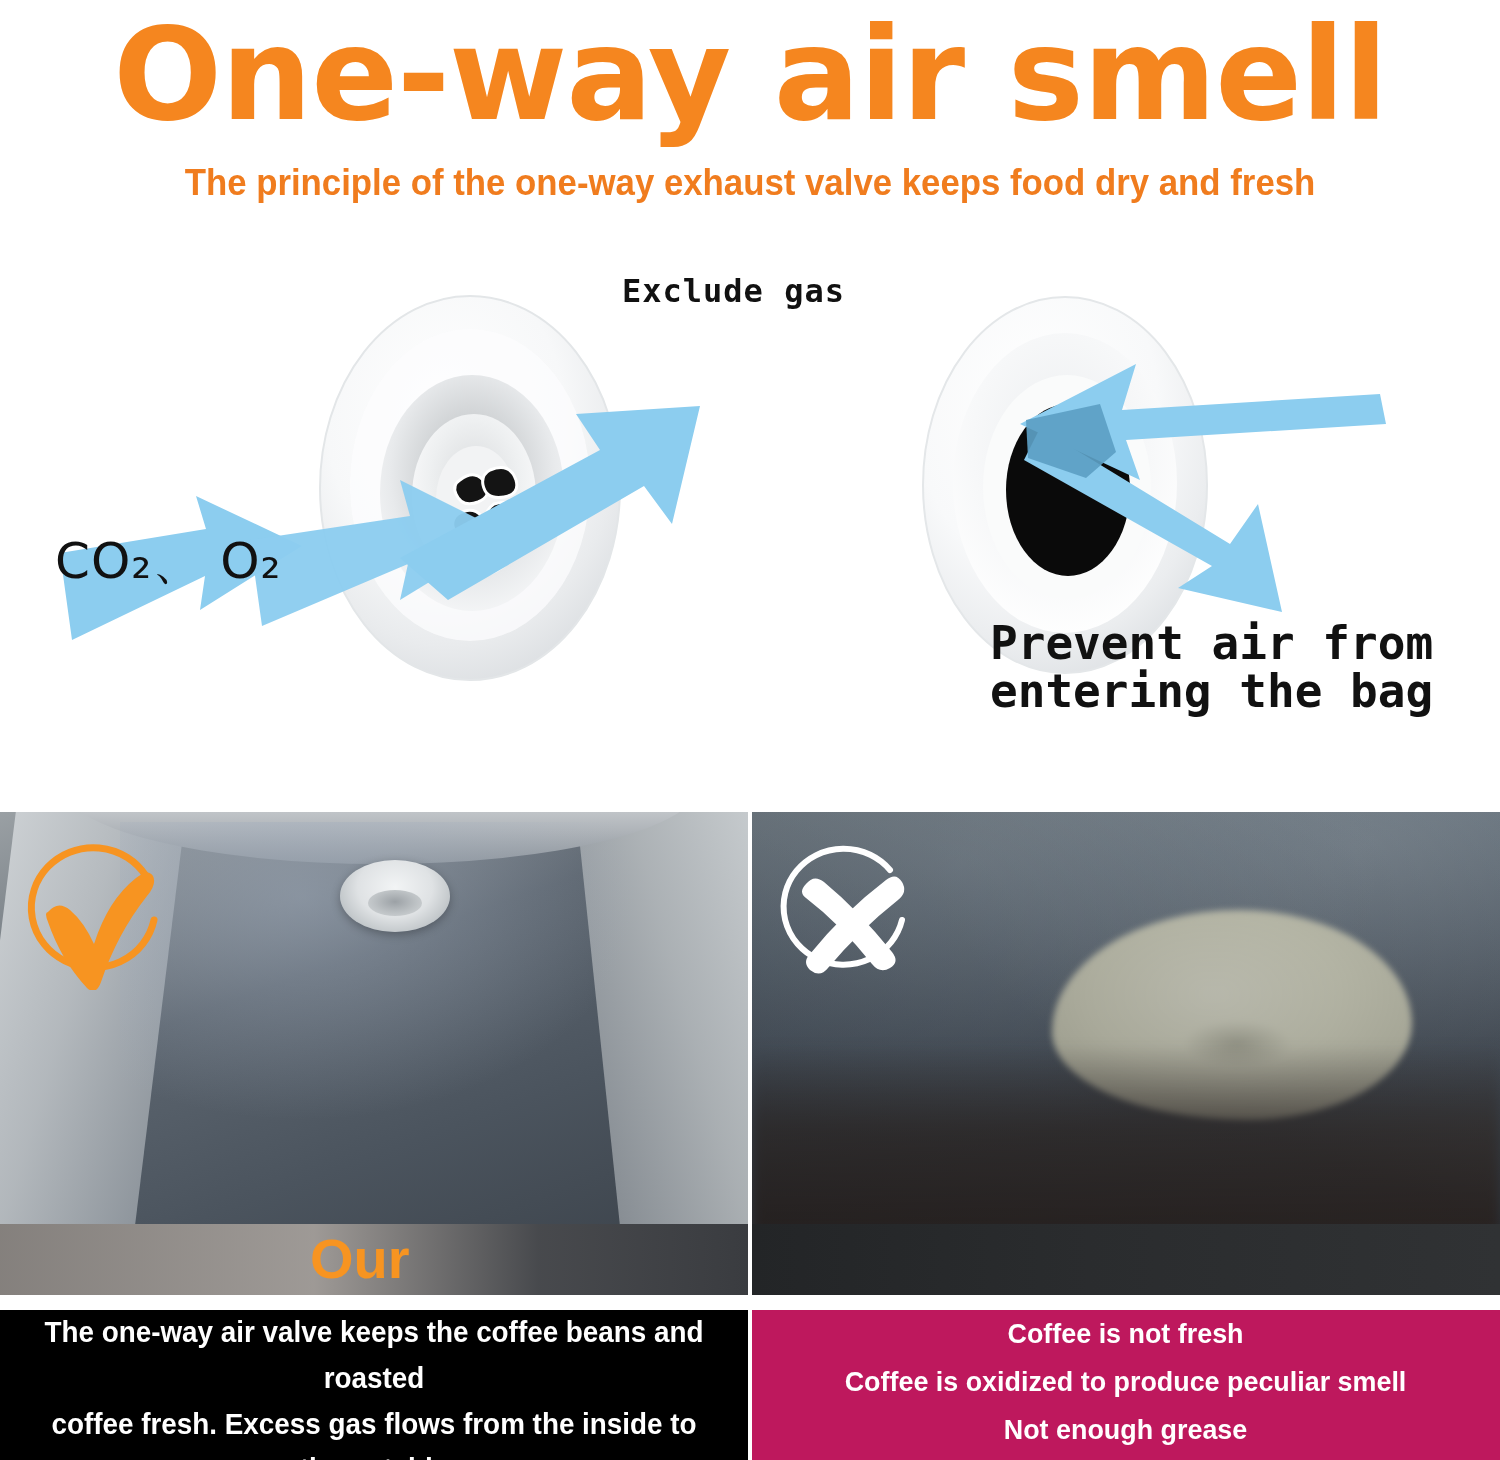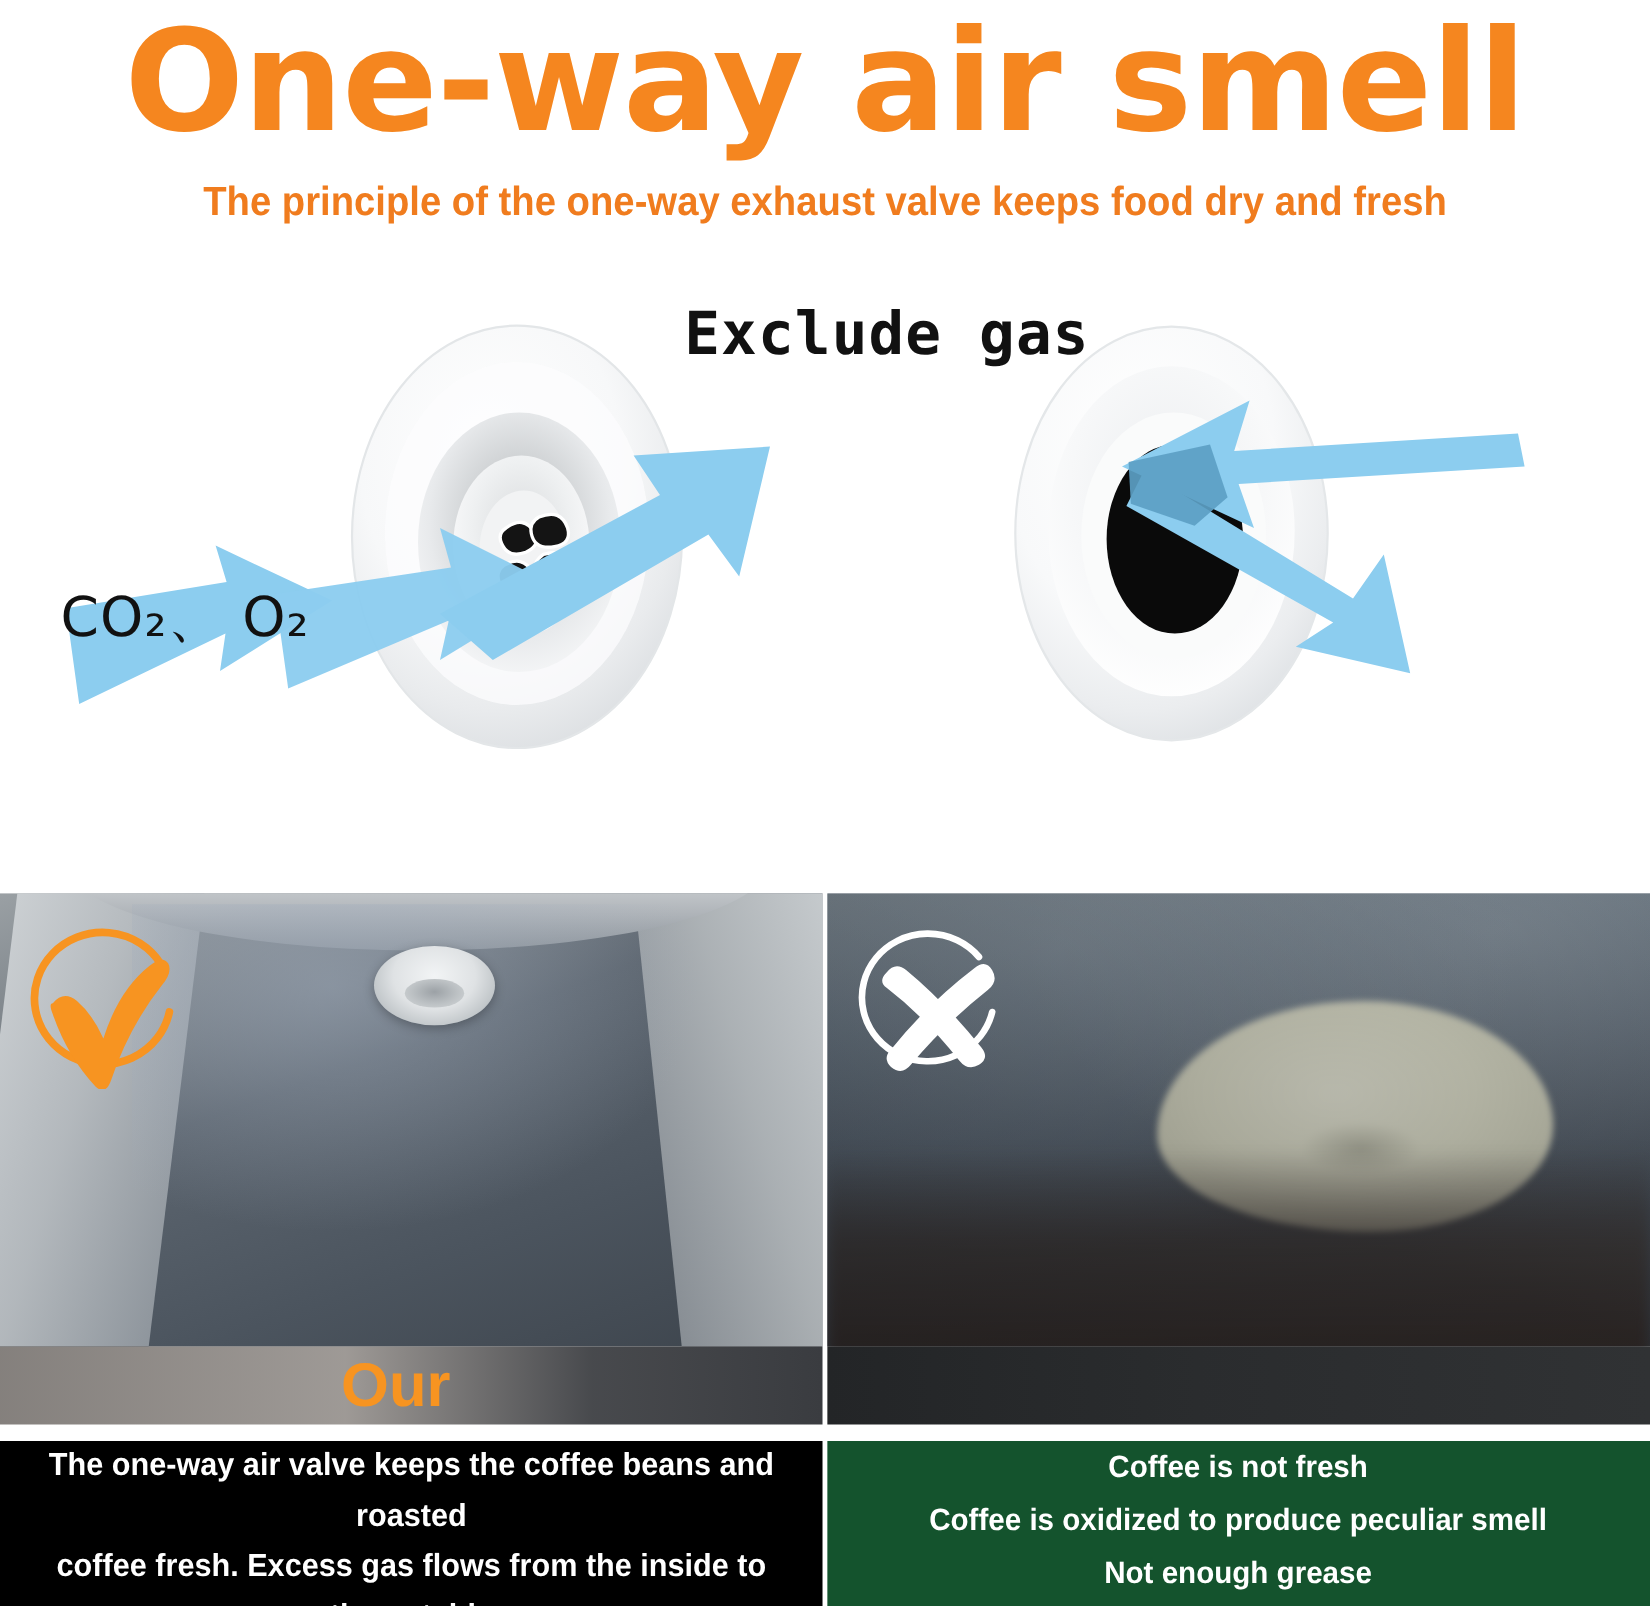--- a/index.html
+++ b/index.html
@@ -33,21 +33,21 @@
   .valve-left  { left:290px; top:60px;  width:360px; height:400px; }
   .valve-right { left:905px; top:62px;  width:330px; height:390px; }
 
   .arrows-svg { position:absolute; left:0; top:0; width:1500px; height:584px; pointer-events:none; }
 
   .diag-label {
     position:absolute;
     font-family:"DejaVu Sans Mono","Liberation Mono", monospace;
     color:#111111; font-weight:600; white-space:nowrap;
   }
-  .label-exclude { left:622px; top:44px; font-size:54px; letter-spacing:1px; }
+  .label-exclude { left:622px; top:44px; font-size:32px; letter-spacing:1px; }
   .label-gases   { left:55px;  top:300px; font-size:50px; font-weight:400;
                    font-family:"DejaVu Sans","Liberation Sans", sans-serif; letter-spacing:1px; }
   .label-prevent {
     left:990px; top:392px; font-size:46px; line-height:1.04;
     text-align:left; letter-spacing:0px;
   }
 
   
   .compare { position:absolute; left:0; top:812px; width:1500px; height:648px; }
   .panel { position:absolute; top:0; height:648px; overflow:hidden; }
@@ -169,21 +169,21 @@
   }
   .brand-our    { left:310px; }
 
   
   .caption {
     position:absolute; left:0; top:498px; width:100%; height:150px;
     display:flex; align-items:flex-start; justify-content:center;
     padding:0 30px;
   }
   .caption-our    { background:#000000; }
-  .caption-others { background:#14532d; }
+  .caption-others { background:#be185d; }
   .caption p {
     font-family:"Liberation Sans Narrow","Liberation Sans", sans-serif;
     color:#ffffff; font-weight:700; text-align:center;
     font-size:29px; line-height:1.58;
     transform:scaleX(0.96); transform-origin:center;
   }
   .caption-others p { line-height:1.72; font-size:28px; }
   .cap-line { display:block; }
 </style>
 </head>
@@ -293,20 +293,24 @@
         <path d="M1026 192 L1100 176 L1116 224 L1086 250 L1028 230 Z" fill="#5C9FC4" opacity=".92"></path>
       </g>
     </svg>
 
     <div class="diag-label label-exclude">Exclude gas</div>
 
     <div class="diag-label label-gases">
       <span>CO₂、 O₂</span>
     </div>
 
+    <div class="diag-label label-prevent">
+      <span class="cap-line">Prevent air from</span>
+      <span class="cap-line">entering the bag</span>
+    </div>
   </div>
 
   <div class="compare">
 
     <div class="panel panel-our">
       <div class="photo our-photo">
         <div class="bag-left-fold"></div>
         <div class="bag-right-fold"></div>
         <div class="bag-top-seam"></div>
         <div class="bag-body-sheen"></div>

